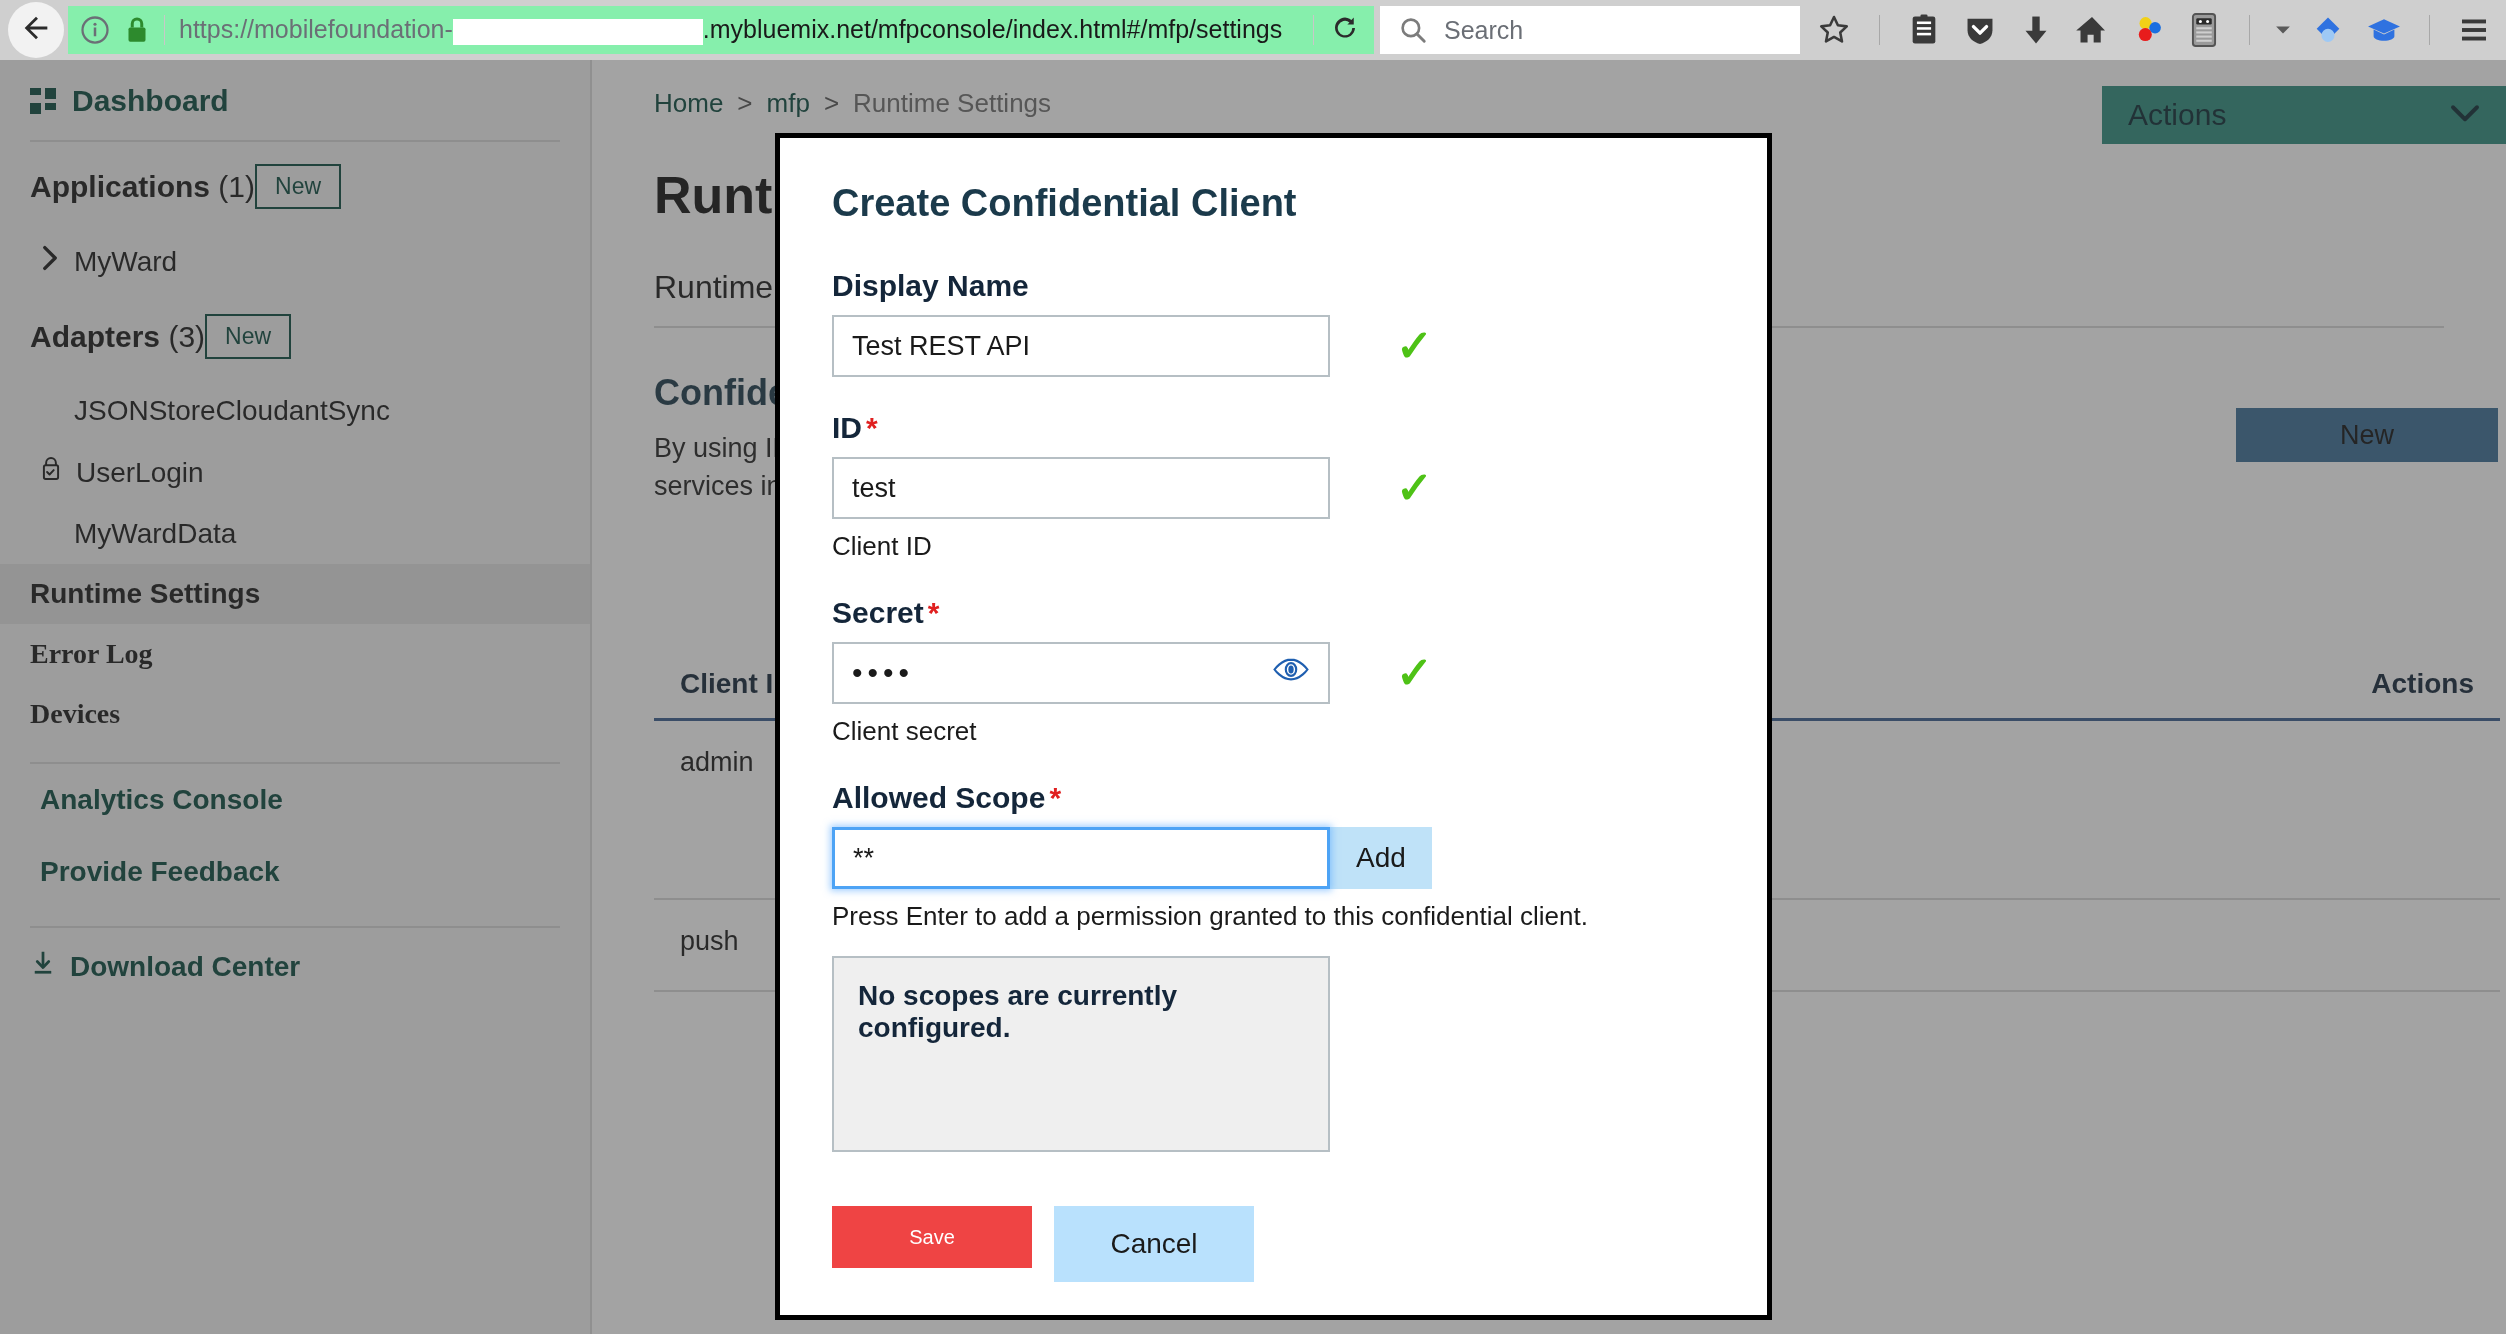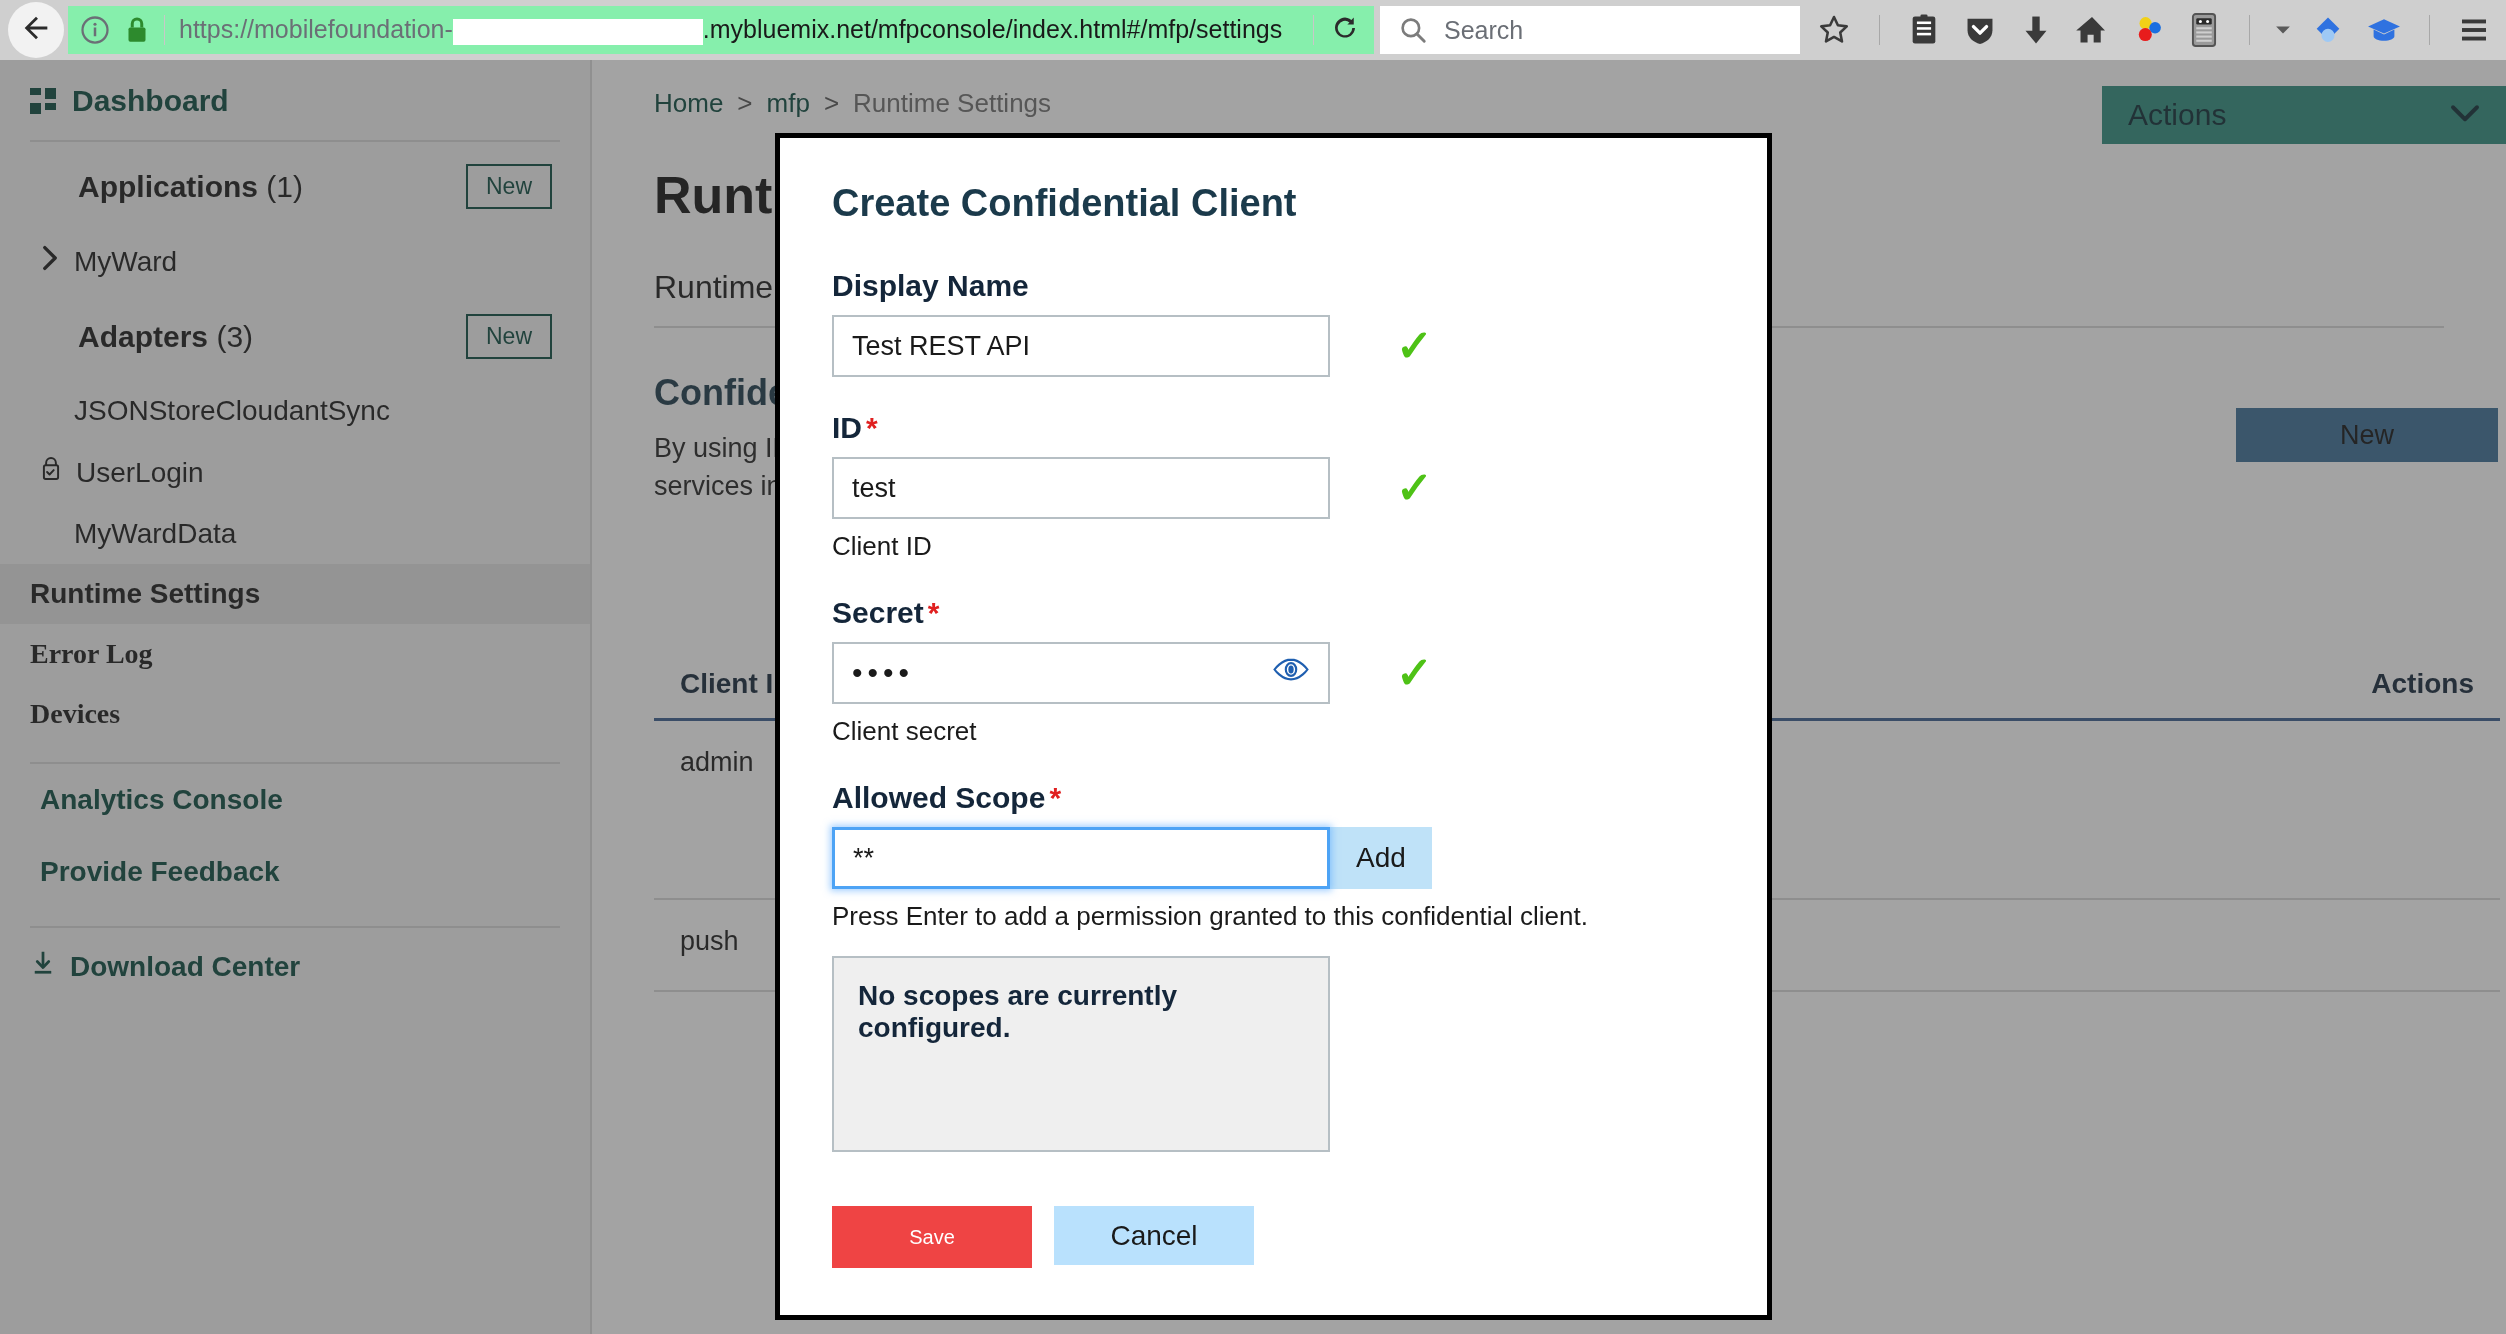--- a/index.html
+++ b/index.html
@@ -72,23 +72,22 @@
     padding: 24px 0 22px 30px;
   }
   .sb-dashboard .label { font-size: 30px; font-weight: bold; color: #0b4a3f; }
   .grid-icon { width: 26px; height: 26px; display: grid; grid-template-columns: 11px 11px; grid-template-rows: 11px 11px; gap: 4px; }
   .grid-icon i { background: #0b4a3f; display: block; }
   .grid-icon i.short { height: 7px; align-self: start; }
 
   .sb-rule { height: 2px; background: #d7d7d7; margin: 0 30px; }
 
   .sb-sectionrow {
-    display: flex; align-items: center; justify-content: space-between;
+    display: flex; align-items: center; 
     padding: 22px 38px 22px 30px;
-    margin-left: 48px;
   }
   .sb-sectionrow .title { font-size: 30px; color: #1a1a1a; }
   .sb-sectionrow .title b { font-weight: bold; }
   .new-outline-btn {
     border: 2px solid #0b4a3f; color: #0b4a3f; background: transparent;
     font-size: 23px; padding: 7px 18px; font-family: inherit;
   }
   .sb-item {
     display: flex; align-items: center; gap: 14px;
     padding: 14px 0 14px 40px; font-size: 28px; color: #1a1a1a;
@@ -185,21 +184,21 @@
     margin-top: 24px; padding: 22px 24px;
     font-size: 28px; font-weight: bold; color: #14263a;
   }
   #modal-buttons { display: flex; gap: 22px; margin-top: 54px; }
   .btn-save {
     width: 200px; height: 62px; background: #ef4444; color: #ffffff;
     font-size: 20px; border: none; font-family: inherit;
     display: flex; align-items: center; justify-content: center;
   }
   .btn-cancel {
-    width: 200px; height: 59px; background: #b9e1fd; color: #1a1a1a;
+    width: 200px; height: 76px; background: #b9e1fd; color: #1a1a1a;
     font-size: 28px; border: none; font-family: inherit;
     display: flex; align-items: center; justify-content: center;
   }
 </style>
 </head>
 <body>
 
 <div id="browser-chrome">
 
   <div class="nav-back-btn">

